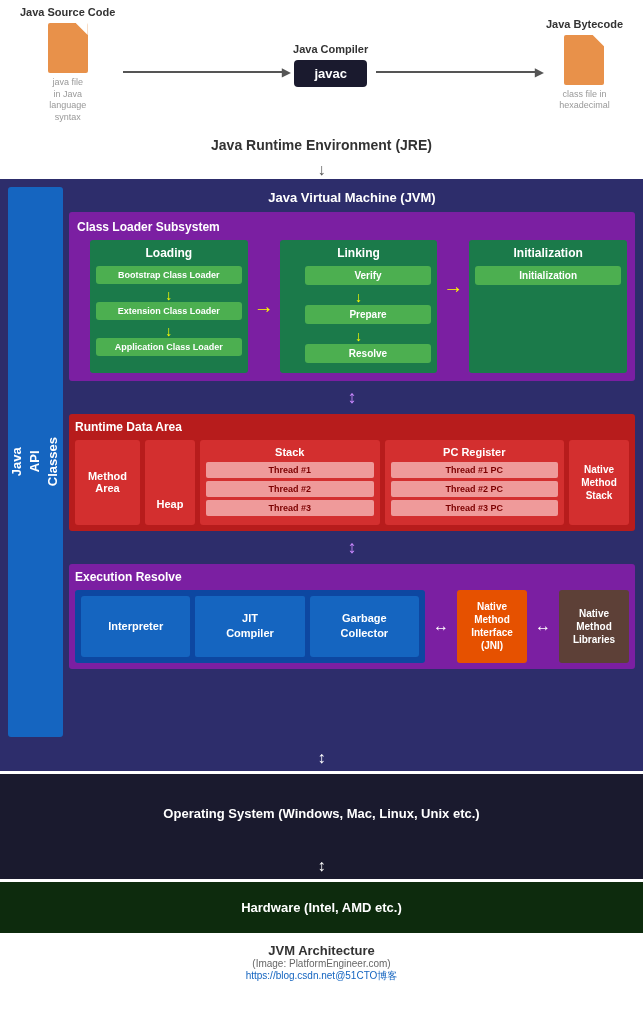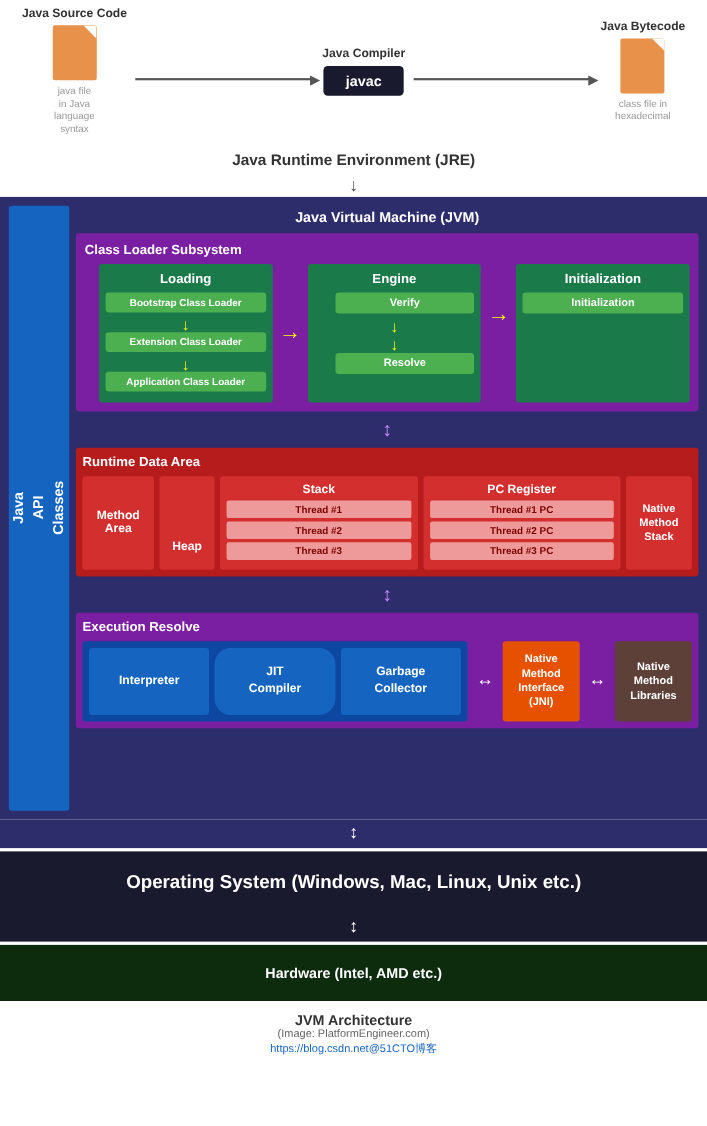--- a/index.html
+++ b/index.html
@@ -405,21 +405,21 @@
       justify-content: center;
     }
 
     .jit-box {
       background: #1565C0;
       color: #fff;
       font-weight: bold;
       font-size: 11px;
       text-align: center;
       padding: 15px 8px;
-      border-radius: 15px;
+      border-radius: 2px;
       flex: 1;
       display: flex;
       align-items: center;
       justify-content: center;
       line-height: 1.4;
     }
 
     .gc-box {
       background: #1565C0;
       color: #fff;
@@ -464,22 +464,22 @@
       justify-content: center;
       line-height: 1.3;
     }
 
     
     .os-section {
       background: #1a1a2e;
       color: #fff;
       text-align: center;
       font-weight: bold;
-      font-size: 17px;
-      padding: 18px;
+      font-size: 13px;
+      padding: 32px;
       margin-top: 3px;
     }
 
     .hw-section {
       background: #0d2b0d;
       color: #fff;
       text-align: center;
       font-weight: bold;
       font-size: 13px;
       padding: 18px;
@@ -579,23 +579,24 @@
           <div class="loader-btn">Extension Class Loader</div>
           <div class="arrow-down-green">↓</div>
           <div class="loader-btn">Application Class Loader</div>
         </div>
 
         <div style="display:flex;align-items:center;">
           <div style="color:#FFFF00;font-size:20px;font-weight:bold;">→</div>
         </div>
 
         <div class="linking-box">
-          <div class="linking-title">Engine</div>
+          <div class="linking-title">Linking</div>
           <div class="link-btn">Verify</div>
           <div style="text-align:center;color:#FFFF00;font-size:14px;">↓</div>
+          <div class="link-btn">Prepare</div>
           <div style="text-align:center;color:#FFFF00;font-size:14px;">↓</div>
           <div class="link-btn">Resolve</div>
         </div>
 
         <div style="display:flex;align-items:flex-start;padding-top:35px;">
           <div style="color:#FFFF00;font-size:20px;font-weight:bold;">→</div>
         </div>
 
         <div class="init-box">
           <div class="init-title">Initialization</div>

